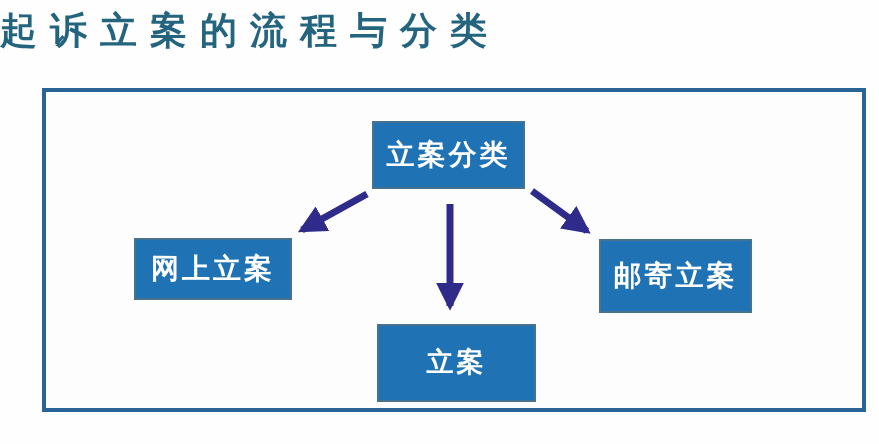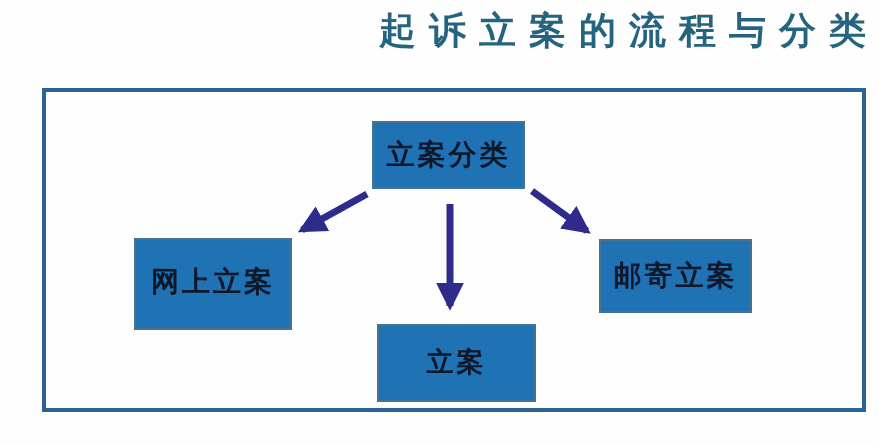--- a/index.html
+++ b/index.html
@@ -7,21 +7,21 @@
     width: 879px; height: 444px;
     background: #ffffff;
     overflow: hidden;
     font-family: "Liberation Sans", sans-serif;
   }
   .canvas { position: relative; width: 879px; height: 444px; background: #fefefe; }
 
   .title {
     position: absolute;
     top: 6px; left: 0; width: 879px;
-    text-align: right;
+    text-align: left;
     font-family: "DejaVu Serif", "Liberation Serif", serif;
     font-weight: bold;
     font-size: 37px;
     letter-spacing: 13px;
     color: #25647f;
   }
 
   .frame {
     position: absolute;
     left: 42px; top: 88px;
@@ -44,29 +44,29 @@
   .arrow-head-fill { fill: #2e2b8a; }
 
   .node {
     position: absolute;
     display: flex;
     flex-direction: column;
     align-items: center;
     justify-content: center;
     background: #1f72b4;
     border: 2px solid #46718f;
-    color: #0f172a;
+    color: #ffffff;
     font-weight: bold;
     font-size: 28px;
     letter-spacing: 3px;
     text-align: center;
     line-height: 1.2;
   }
   .node-root   { left: 326px; top: 29px;  width: 153px; height: 68px; }
-  .node-left   { left: 88px;  top: 146px; width: 158px; height: 92px; font-family: Liberation Mono, monospace; }
+  .node-left   { left: 88px;  top: 146px; width: 158px; height: 62px; }
   .node-center { left: 331px; top: 232px; width: 159px; height: 78px; font-size: 27px; line-height: 1.3; }
   .node-right  { left: 553px; top: 147px; width: 153px; height: 74px; text-align: center; }
 </style>
 </head>
 <body>
 
 <div class="canvas">
 
   <div class="title">起诉立案的流程与分类</div>
 

